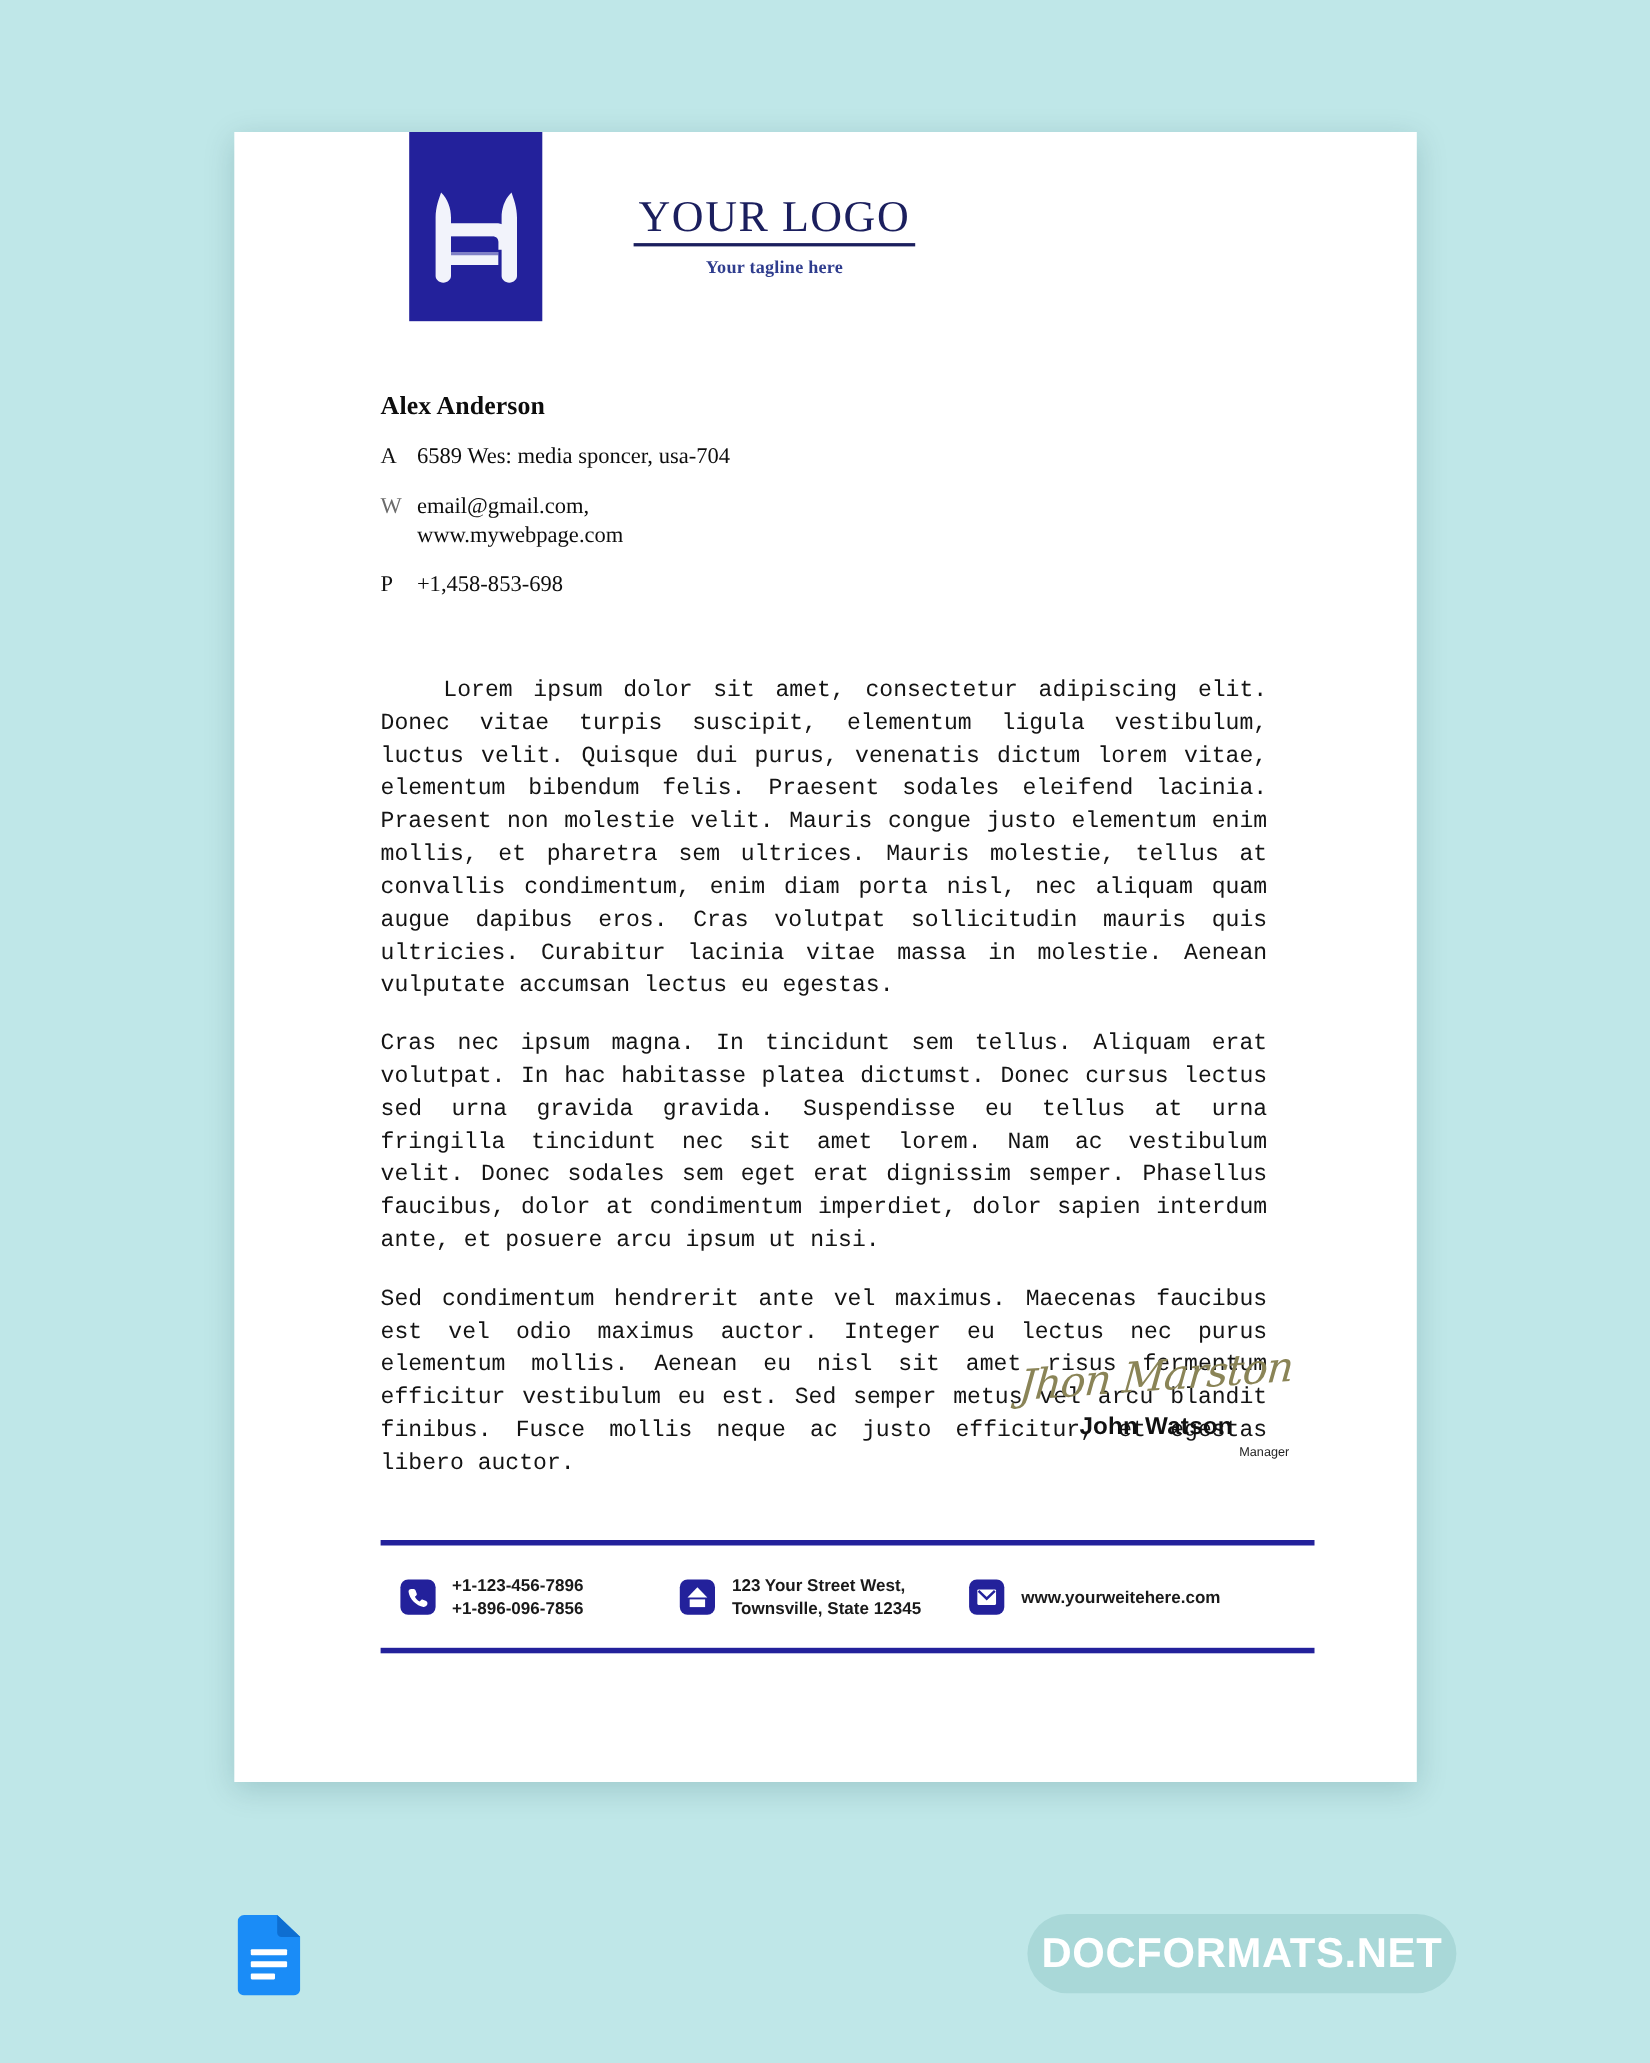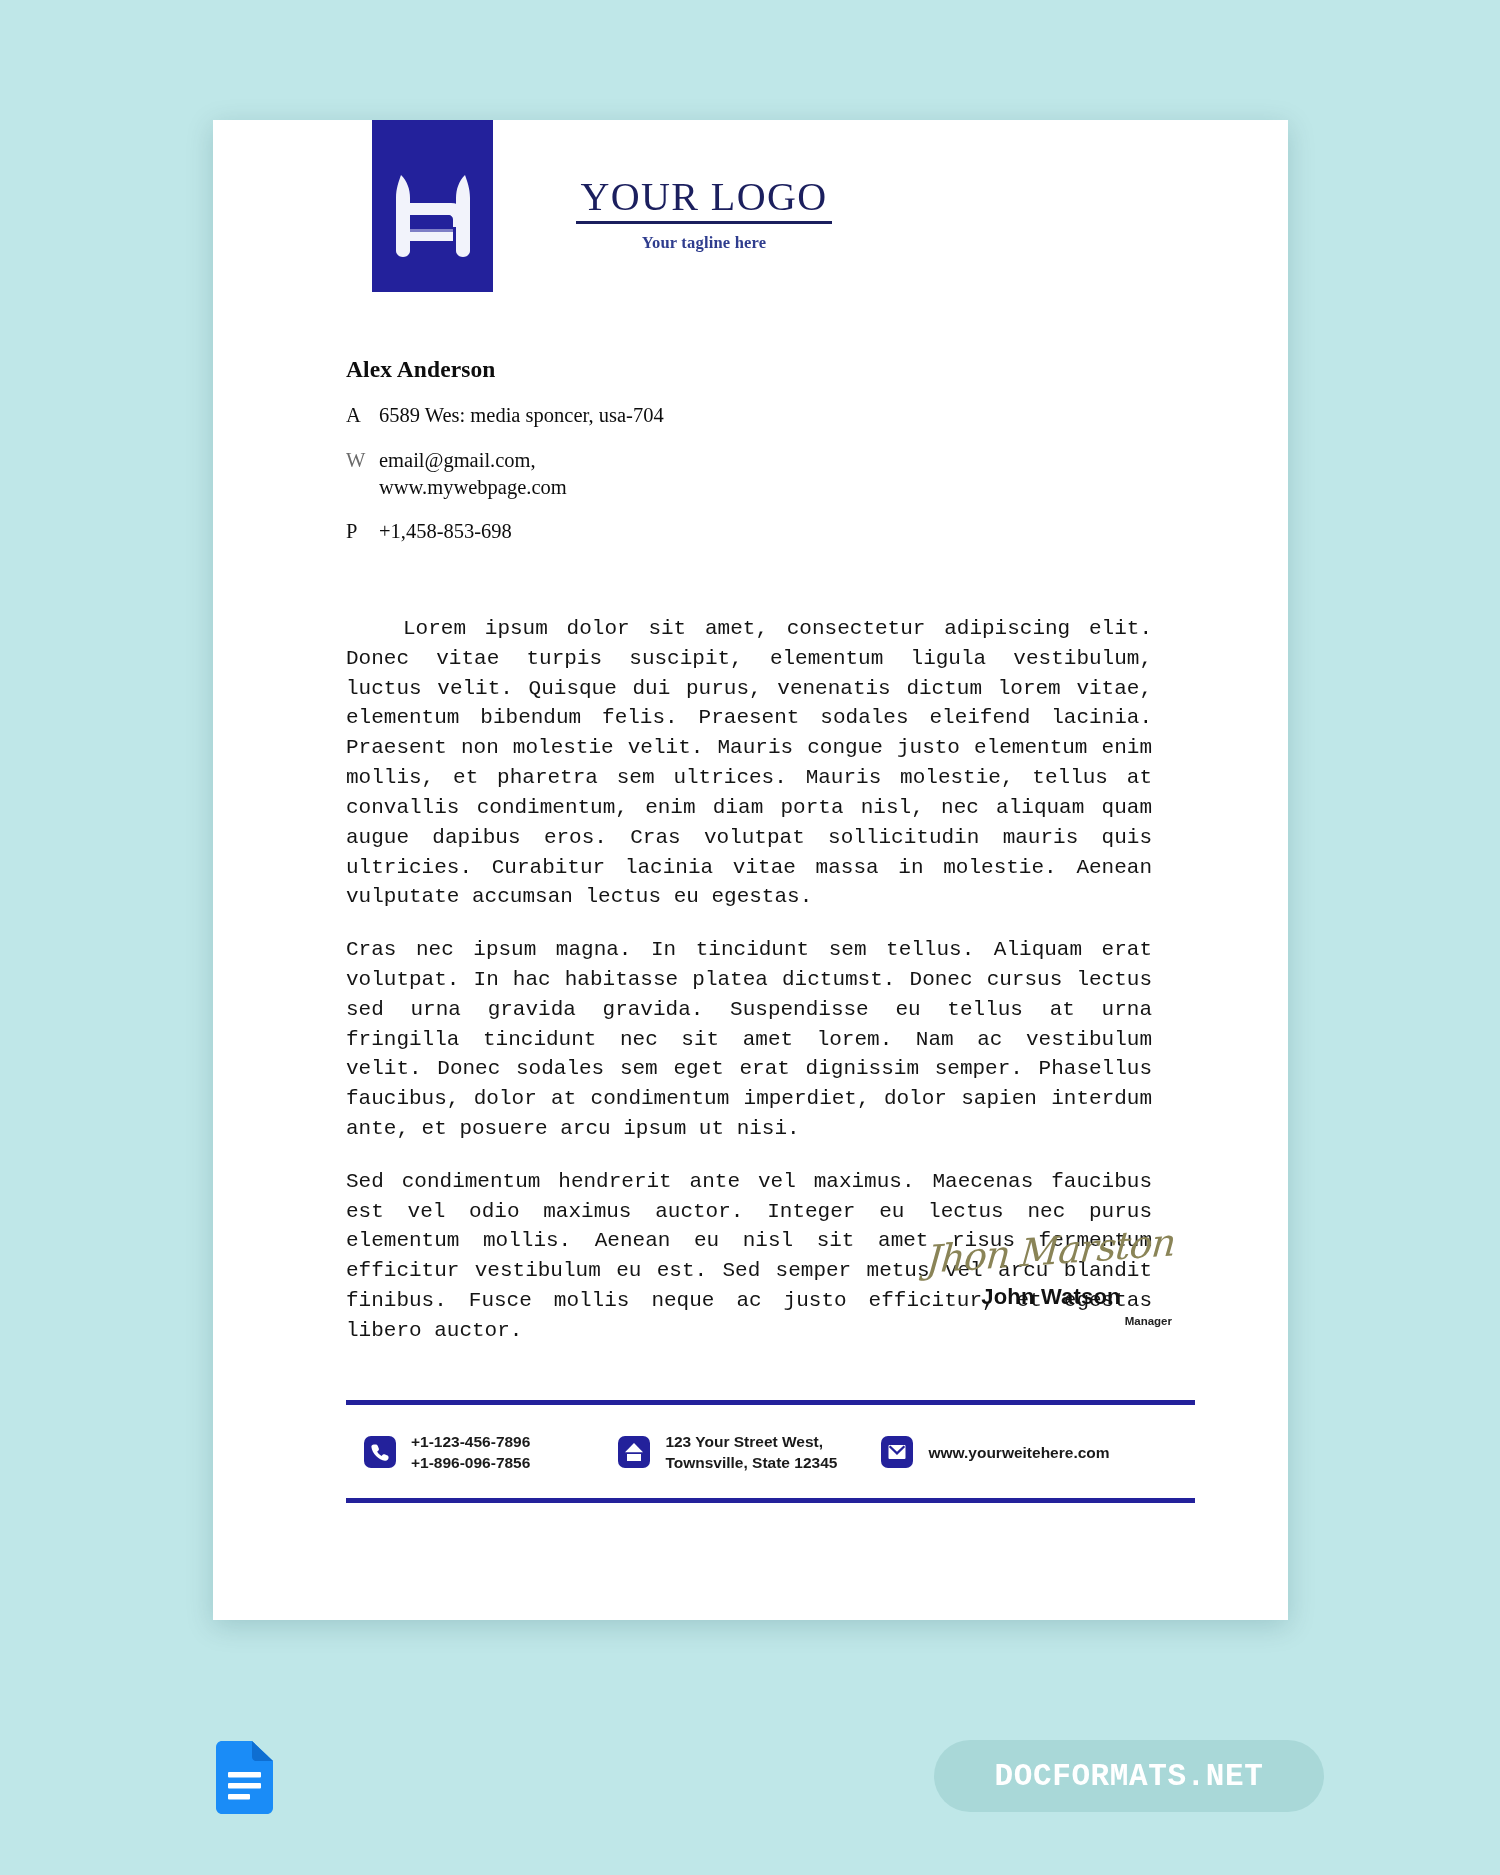--- a/index.html
+++ b/index.html
@@ -153,21 +153,21 @@
   #signature-name {
     font-family: "Liberation Sans", sans-serif;
     font-size: 22px;
     font-weight: bold;
     color: #111;
     letter-spacing: 0.2px;
   }
   #signature-title {
     font-family: "Liberation Sans", sans-serif;
     font-size: 11.5px;
-    font-weight: bold;
+    font-weight: normal;
     color: #222;
     margin-top: 5px;
     margin-right: 4px;
     text-align: right;
   }
 
   
   #page-footer {
     position: absolute;
     left: 133px;
@@ -224,22 +224,22 @@
     top: 1740px;
     width: 390px;
     height: 72px;
     background: #a9d8d8;
     border-radius: 36px;
     display: flex;
     align-items: center;
     justify-content: center;
   }
   #watermark-label {
-    font-family: Liberation Mono, monospace;
-    font-size: 31px;
+    font-family: Liberation Sans, sans-serif;
+    font-size: 38px;
     font-weight: bold;
     color: #ffffff;
     letter-spacing: 0.6px;
   }
 </style>
 </head>
 <body>
 
 <div id="page-sheet">
 

